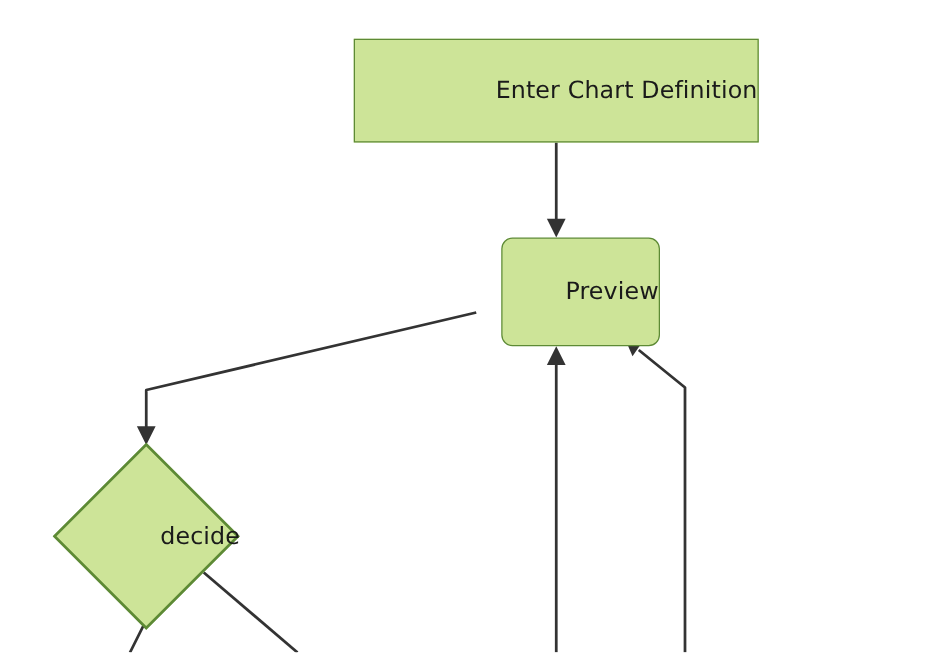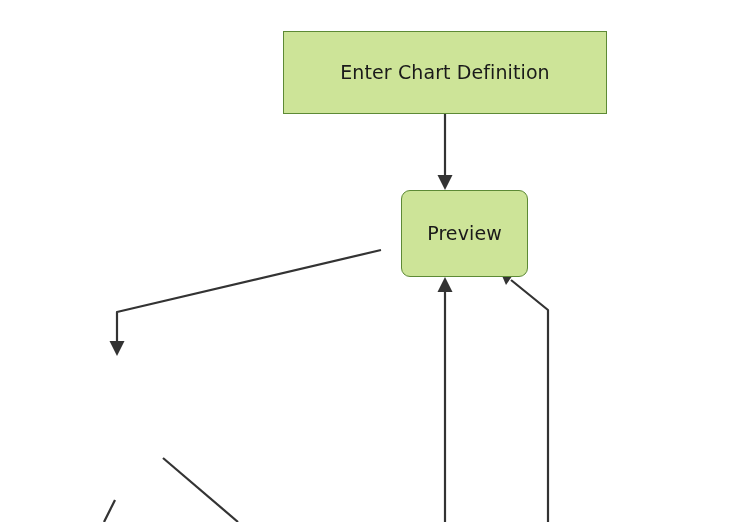--- a/index.html
+++ b/index.html
@@ -24,21 +24,21 @@
     top: 0;
     width: 740px;
     height: 522px;
     pointer-events: none;
   }
   .node {
     position: absolute;
     box-sizing: border-box;
     display: flex;
     align-items: center;
-    justify-content: center;
+    justify-content: flex-end;
     z-index: 2;
   }
   .node-label {
     font-family: "DejaVu Sans", sans-serif;
     font-size: 19px;
     line-height: 1;
     color: #1a1a1a;
     white-space: nowrap;
     text-align: center;
     letter-spacing: 0.1px;
@@ -110,14 +110,20 @@
   </svg>
 
   <div class="node node-rect" style="left:283px; top:31px; width:324px; height:83px;">
     <span class="node-label">Enter Chart Definition</span>
   </div>
 
   <div class="node node-round" style="left:382px; top:190px; width:127px; height:87px;">
     <span class="node-label">Preview</span>
   </div>
 
+  <div class="node node-diamond" style="left:42px; top:354px; width:150px; height:150px;">
+    <svg class="diamond-shape" viewBox="0 0 150 150" xmlns="http://www.w3.org/2000/svg">
+      <polygon points="75,1.6 148.4,75 75,148.4 1.6,75" fill="#cde498" stroke="#5d8a35" stroke-width="2.2" stroke-linejoin="miter"></polygon>
+    </svg>
+    <span class="node-label">decide</span>
+  </div>
 
 </div>
 
 </body></html>

